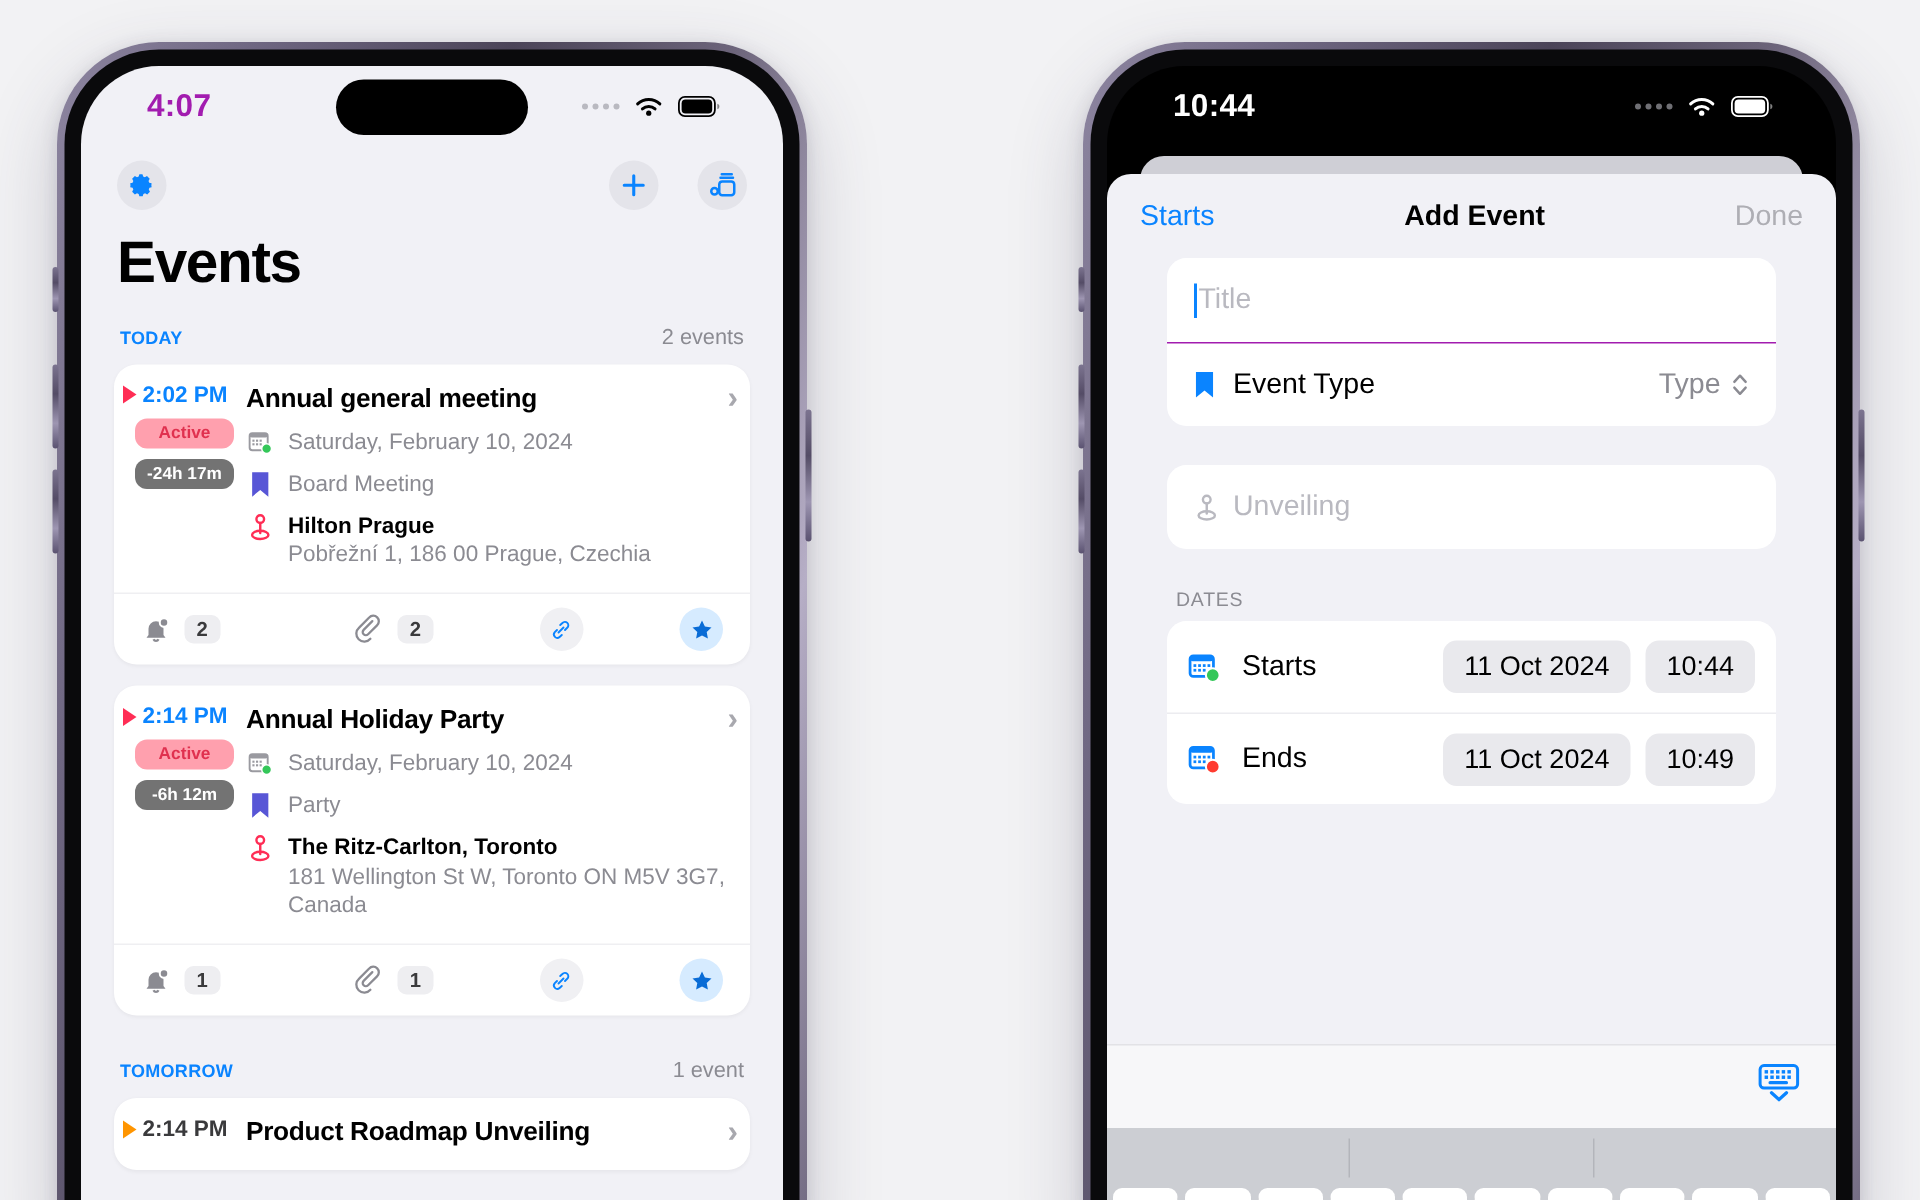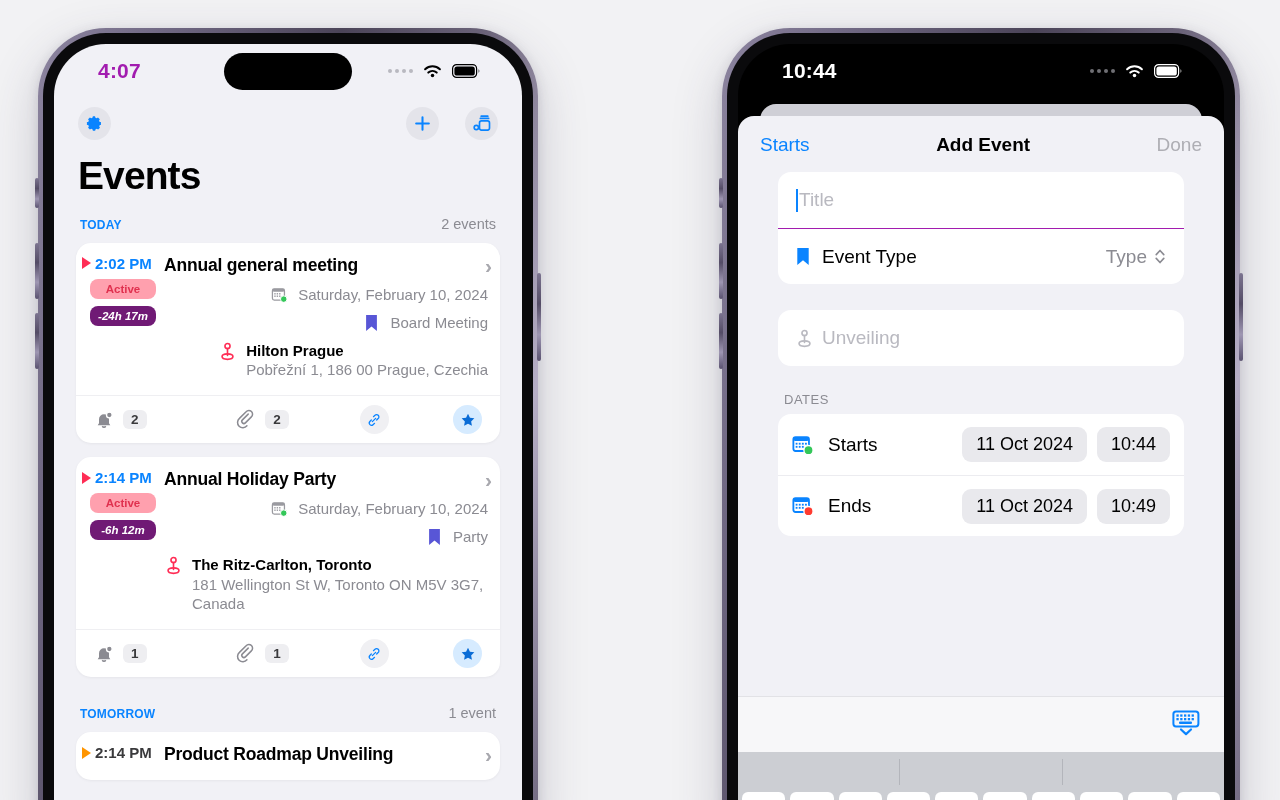--- a/index.html
+++ b/index.html
@@ -105,28 +105,28 @@
     border-color:transparent transparent transparent #ff2d55; margin-left:0px;
   }
   .play-tri.orange { border-left-color:#ff9500; }
   .ev-time { color:#0a84ff; font-size:15px; font-weight:700; }
 
   .pill {
     display:block; text-align:center; border-radius:8px;
     font-size:11.5px; font-weight:700; padding:4px 0; margin:0 8px 7px 8px;
   }
   .pill-active { background:#ffa0ae; color:#e0314f; }
-  .pill-count  { background:#701a75; color:#ffffff;font-style:italic; }
+  .pill-count  { background:#737373; color:#ffffff; }
 
   .ev-title { font-size:17.5px; font-weight:700; letter-spacing:-.2px; line-height:1.2; margin-bottom:9px; }
   .chevron {
     position:absolute; right:8px; top:0px; color:#a8a8ae;
     font-size:21px; font-weight:600; line-height:1;
   }
-  .meta-row { display:flex; align-items:flex-start; gap:9px; margin-bottom:9px;justify-content:flex-end; }
+  .meta-row { display:flex; align-items:flex-start; gap:9px; margin-bottom:9px; }
   .meta-ico { width:19px; flex:0 0 19px; display:flex; justify-content:center; padding-top:1px; }
   .meta-txt { color:#8b8b92; font-size:15px; line-height:1.28; }
   .meta-txt.strong { color:#000; font-weight:700; }
   .meta-sub { color:#8b8b92; font-size:15px; line-height:1.32; }
 
   .card-foot {
     display:flex; align-items:center; border-top:1px solid #efeff2;
     padding:9px 18px; gap:0;
   }
   .foot-cell { flex:1; display:flex; align-items:center; gap:9px; }

